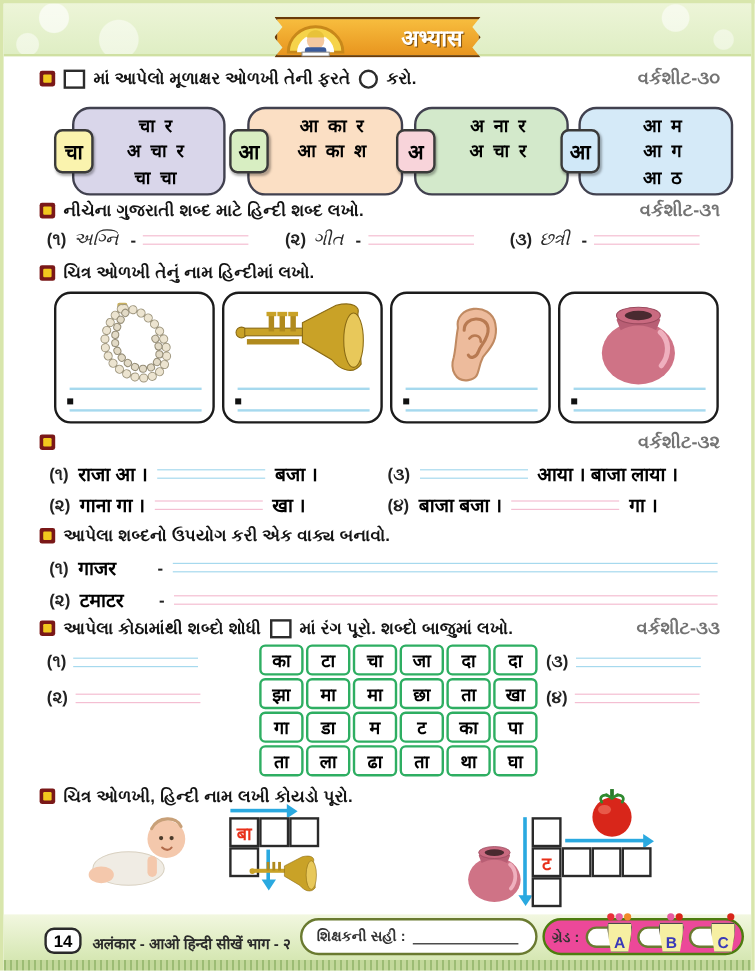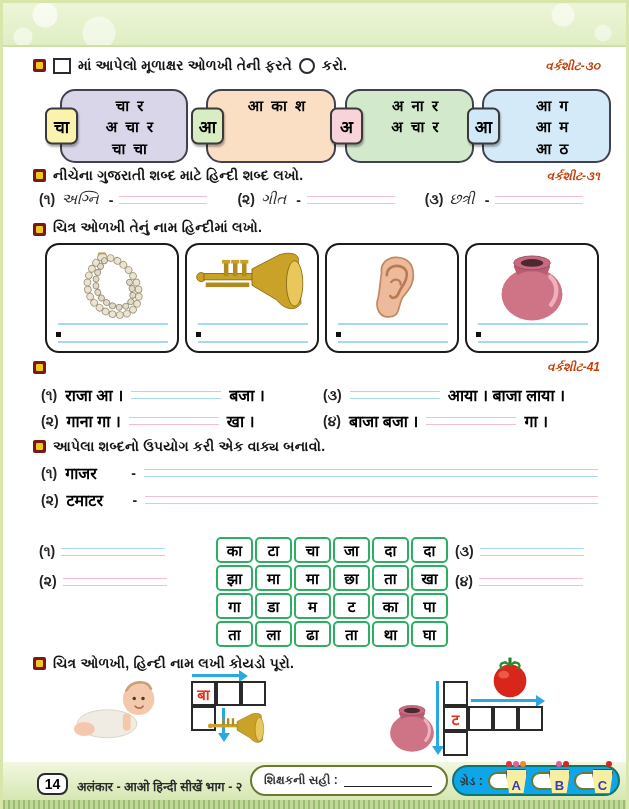--- a/index.html
+++ b/index.html
@@ -26,26 +26,26 @@
     padding-right:13px;
     clip-path:polygon(0 0,100% 0,96% 25%,100% 50%,96% 75%,100% 100%,0 100%,4% 75%,0 50%,4% 25%); }
   .banner-title{ color:#fff; font-weight:bold; font-size:19px; text-shadow:1px 1px 0 #7a4a08; }
   .banner-art{ position:absolute; left:6px; top:-9px; }
 
   
   .ex-row{ position:absolute; left:30px; right:26px; display:flex; align-items:center; gap:7px; }
   .bullet{ width:13px; height:13px; background:#7a1818; border-radius:2px; position:relative; flex:0 0 13px; }
   .bullet::after{ content:""; position:absolute; inset:3px; background:#f2c81e; border-radius:1px; }
   .instr{ font-weight:bold; font-size:14px; color:#141414; letter-spacing:.2px; }
-  .ws{ margin-left:auto; color:#c2410c; font-weight:bold; font-size:12px;font-style:italic; }
+  .ws{ margin-left:auto; color:#737373; font-weight:bold; font-size:15px; }
   .box-glyph{ display:inline-block; width:18px; height:16px; border:2px solid #2c2c2c; background:#fff; }
   .circle-glyph{ display:inline-block; width:16px; height:16px; border:2px solid #2c2c2c; border-radius:50%; background:#fff; }
   .num{ font-weight:bold; font-size:14px; color:#222; }
   .dev{ font-weight:bold; font-size:16px; color:#000; }
-  .guj-word{ font-size:15px; color:#2a2a2a; font-family:Liberation Serif, serif; font-style:italic; }
+  .guj-word{ font-size:15px; color:#2a2a2a; font-family:Liberation Sans, sans-serif; font-style:italic; }
   .dline{ display:inline-block; height:8px; border-top:1.6px solid; border-bottom:1.6px solid; }
   .blue{ border-color:#a6d9ee; } .pink{ border-color:#f4bed2; }
 
   
   .lbox{ position:absolute; top:86px; height:74px; border:2px solid #41414f; border-radius:15px; }
   .lbox .words{ padding:4px 2px 4px 15px; text-align:center; font-weight:bold; font-size:15px;
     line-height:1.43; letter-spacing:2px; color:#000; }
   .tile{ position:absolute; left:-17px; top:50%; transform:translateY(-50%); width:33px; height:37px;
     border-radius:7px; border:2px solid #3a3a3a; display:flex; align-items:center; justify-content:center;
     font-weight:bold; font-size:17px; color:#000; box-shadow:1px 2px 2px rgba(0,0,0,.3); }
@@ -79,36 +79,47 @@
   .footer-stripes{ position:absolute; bottom:0; left:0; right:0; height:9px;
     background:repeating-linear-gradient(90deg,#9cbc74 0 2px,#c2d89a 2px 5px); }
   .pagenum{ position:absolute; left:34px; top:770px; width:31px; height:22px; background:#fff;
     border:2px solid #2a2a2a; border-radius:8px; display:flex; align-items:center; justify-content:center;
     font-weight:bold; font-size:14px; color:#000; }
   .booktitle{ position:absolute; left:74px; top:775px; font-weight:bold; font-size:12.5px; color:#2a2a2a; }
   .sig-pill{ position:absolute; left:247px; top:762px; width:198px; height:31px; background:#fff;
     border:2px solid #6a7a30; border-radius:16px; }
   .sig-label{ position:absolute; left:12px; top:6px; font-weight:bold; font-size:12px; color:#333; }
   .sig-line{ position:absolute; left:92px; right:14px; bottom:7px; border-bottom:1.6px solid #222; }
-  .grade-pill{ position:absolute; left:449px; top:762px; width:168px; height:31px; background:#0ea5e9;
-    border:2px solid #0f766e; border-radius:16px; display:flex; align-items:center; gap:5px; padding:0 6px; }
+  .grade-pill{ position:absolute; left:449px; top:762px; width:168px; height:31px; background:#ec4899;
+    border:2px solid #4d7c0f; border-radius:16px; display:flex; align-items:center; gap:5px; padding:0 6px; }
   .grade-label{ font-weight:bold; font-size:12px; color:#333; white-space:nowrap; }
   .gunit{ position:relative; width:44px; height:18px; border:2px solid #6a7a30; border-radius:10px; background:#fff; }
   .gpot{ position:absolute; right:-3px; top:-5px; width:21px; height:25px; background:#f6efa2;
     border:1.5px solid #4a4a4a; clip-path:polygon(6% 0,94% 0,100% 16%,84% 100%,16% 100%,0 16%);
     display:flex; align-items:flex-end; justify-content:center; font-weight:bold; font-size:13px; color:#3a3ab8; }
   .gflowers{ position:absolute; right:-2px; top:-13px; display:flex; gap:1px; }
   .gflowers i{ width:6px; height:6px; border-radius:50%; display:block; }
 </style>
 </head>
 <body>
 
 <div class="page">
   <div class="top-band"></div>
 
+  <div class="banner">
+    <svg class="banner-art" width="52" height="42" viewBox="0 0 64 50">
+      <path d="M4 44 A28 26 0 0 1 60 44 Z" fill="#f6d34a" stroke="#c8881a" stroke-width="3"></path>
+      <path d="M13 44 A19 18 0 0 1 51 44 Z" fill="#fff"></path>
+      <circle cx="32" cy="32" r="9" fill="#f4c8a0"></circle>
+      <path d="M23 29 C25 19 39 19 41 29" fill="#e8c23a"></path>
+      <rect x="21" y="39" width="22" height="8" rx="3" fill="#3a5a9a"></rect>
+      <rect x="18" y="44" width="28" height="4" fill="#fff" stroke="#888" stroke-width="1"></rect>
+    </svg>
+    <span class="banner-title">अभ्यास</span>
+  </div>
 
   <div class="ex-row" style="top:54px;">
     <span class="bullet"></span>
     <span class="box-glyph"></span>
     <span class="instr">માં આપેલો મૂળાક્ષર ઓળખી તેની ફરતે</span>
     <span class="circle-glyph"></span>
     <span class="instr">કરો.</span>
     <span class="ws">વર્કશીટ-૩૦</span>
   </div>
 
@@ -116,35 +127,36 @@
     <div class="tile" style="background:#faf3ae;">चा</div>
     <div class="words">
       <div>चा र</div>
       <div>अ चा र</div>
       <div>चा चा</div>
     </div>
   </div>
   <div class="lbox" style="left:203px;width:130px;background:#fbdfc4;">
     <div class="tile" style="background:#d8eec2;">आ</div>
     <div class="words">
+      <div>आ का र</div>
       <div>आ का श</div>
     </div>
   </div>
   <div class="lbox" style="left:342px;width:129px;background:#d3e9cb;">
     <div class="tile" style="background:#f8d4da;">अ</div>
     <div class="words">
       <div>अ ना र</div>
       <div>अ चा र</div>
     </div>
   </div>
   <div class="lbox" style="left:479px;width:129px;background:#d5eaf8;">
     <div class="tile" style="background:#d0e8f8;">आ</div>
     <div class="words">
+      <div>आ म</div>
       <div>आ ग</div>
-      <div>आ म</div>
       <div>आ ठ</div>
     </div>
   </div>
 
   <div class="ex-row" style="top:164px;">
     <span class="bullet"></span>
     <span class="instr">નીચેના ગુજરાતી શબ્દ માટે હિન્દી શબ્દ લખો.</span>
     <span class="ws">વર્કશીટ-૩૧</span>
   </div>
   <div style="position:absolute;top:188px;left:36px;display:flex;align-items:center;">
@@ -155,21 +167,21 @@
     <span class="num" style="margin-left:30px;">(૨)</span>
     <span class="guj-word" style="margin:0 10px 0 6px;">ગીત</span>
     <span class="num">-</span>
     <span class="dline pink" style="width:88px;margin-left:6px;"></span>
     <span class="num" style="margin-left:30px;">(૩)</span>
     <span class="guj-word" style="margin:0 10px 0 6px;">છત્રી</span>
     <span class="num">-</span>
     <span class="dline pink" style="width:88px;margin-left:6px;"></span>
   </div>
 
-  <div class="ex-row" style="top:216px;align-items:flex-end;">
+  <div class="ex-row" style="top:216px;">
     <span class="bullet"></span>
     <span class="instr">ચિત્ર ઓળખી તેનું નામ હિન્દીમાં લખો.</span>
   </div>
 
   <div class="pic-card" style="left:42px;">
     <svg width="108" height="72" viewBox="0 0 110 86">
       <rect x="38" y="4" width="10" height="8" rx="2" fill="#c8b060"></rect>
       <path d="M42 10 C18 32 20 62 50 76 C80 88 98 60 80 32 C70 16 54 8 42 10" fill="none" stroke="#a09880" stroke-width="9" stroke-linecap="round" stroke-dasharray="0.1 8.6"></path>
       <path d="M42 10 C18 32 20 62 50 76 C80 88 98 60 80 32 C70 16 54 8 42 10" fill="none" stroke="#ece4d0" stroke-width="7" stroke-linecap="round" stroke-dasharray="0.1 8.6"></path>
       <path d="M46 14 C30 34 32 58 56 68 C78 76 88 54 72 34" fill="none" stroke="#968e78" stroke-width="8" stroke-linecap="round" stroke-dasharray="0.1 8"></path>
@@ -215,21 +227,21 @@
       <ellipse cx="40" cy="16" rx="13" ry="4.5" fill="#4a2a30"></ellipse>
       <path d="M61 32 C70 40 70 54 62 64" fill="none" stroke="#efb0be" stroke-width="5" stroke-linecap="round"></path>
     </svg>
     <span class="card-line" style="bottom:26px;"></span>
     <span class="card-line" style="bottom:8px;"></span>
     <span class="card-dot"></span>
   </div>
 
   <div class="ex-row" style="top:357px;">
     <span class="bullet"></span>
-    <span class="ws">વર્કશીટ-41</span>
+    <span class="ws">વર્કશીટ-૩૨</span>
   </div>
   <div style="position:absolute;top:381px;left:38px;display:flex;align-items:center;gap:8px;">
     <span class="num">(૧)</span>
     <span class="dev">राजा आ ।</span>
     <span class="dline blue" style="width:90px;"></span>
     <span class="dev">बजा ।</span>
   </div>
   <div style="position:absolute;top:407px;left:38px;display:flex;align-items:center;gap:8px;">
     <span class="num">(૨)</span>
     <span class="dev">गाना गा ।</span>
@@ -258,20 +270,27 @@
     <span class="num">-</span>
     <span class="dline blue" style="flex:1;"></span>
   </div>
   <div style="position:absolute;top:486px;left:38px;right:28px;display:flex;align-items:center;gap:8px;">
     <span class="num">(૨)</span>
     <span class="dev" style="width:58px;">टमाटर</span>
     <span class="num">-</span>
     <span class="dline pink" style="flex:1;"></span>
   </div>
 
+  <div class="ex-row" style="top:512px;">
+    <span class="bullet"></span>
+    <span class="instr">આપેલા કોઠામાંથી શબ્દો શોધી</span>
+    <span class="box-glyph"></span>
+    <span class="instr">માં રંગ પૂરો. શબ્દો બાજુમાં લખો.</span>
+    <span class="ws">વર્કશીટ-૩૩</span>
+  </div>
   <div style="position:absolute;top:540px;left:36px;display:flex;align-items:center;gap:6px;">
     <span class="num">(૧)</span>
     <span class="dline blue" style="width:104px;"></span>
   </div>
   <div style="position:absolute;top:570px;left:36px;display:flex;align-items:center;gap:6px;">
     <span class="num">(૨)</span>
     <span class="dline pink" style="width:104px;"></span>
   </div>
   <div style="position:absolute;top:540px;left:452px;display:flex;align-items:center;gap:6px;">
     <span class="num">(૩)</span>

